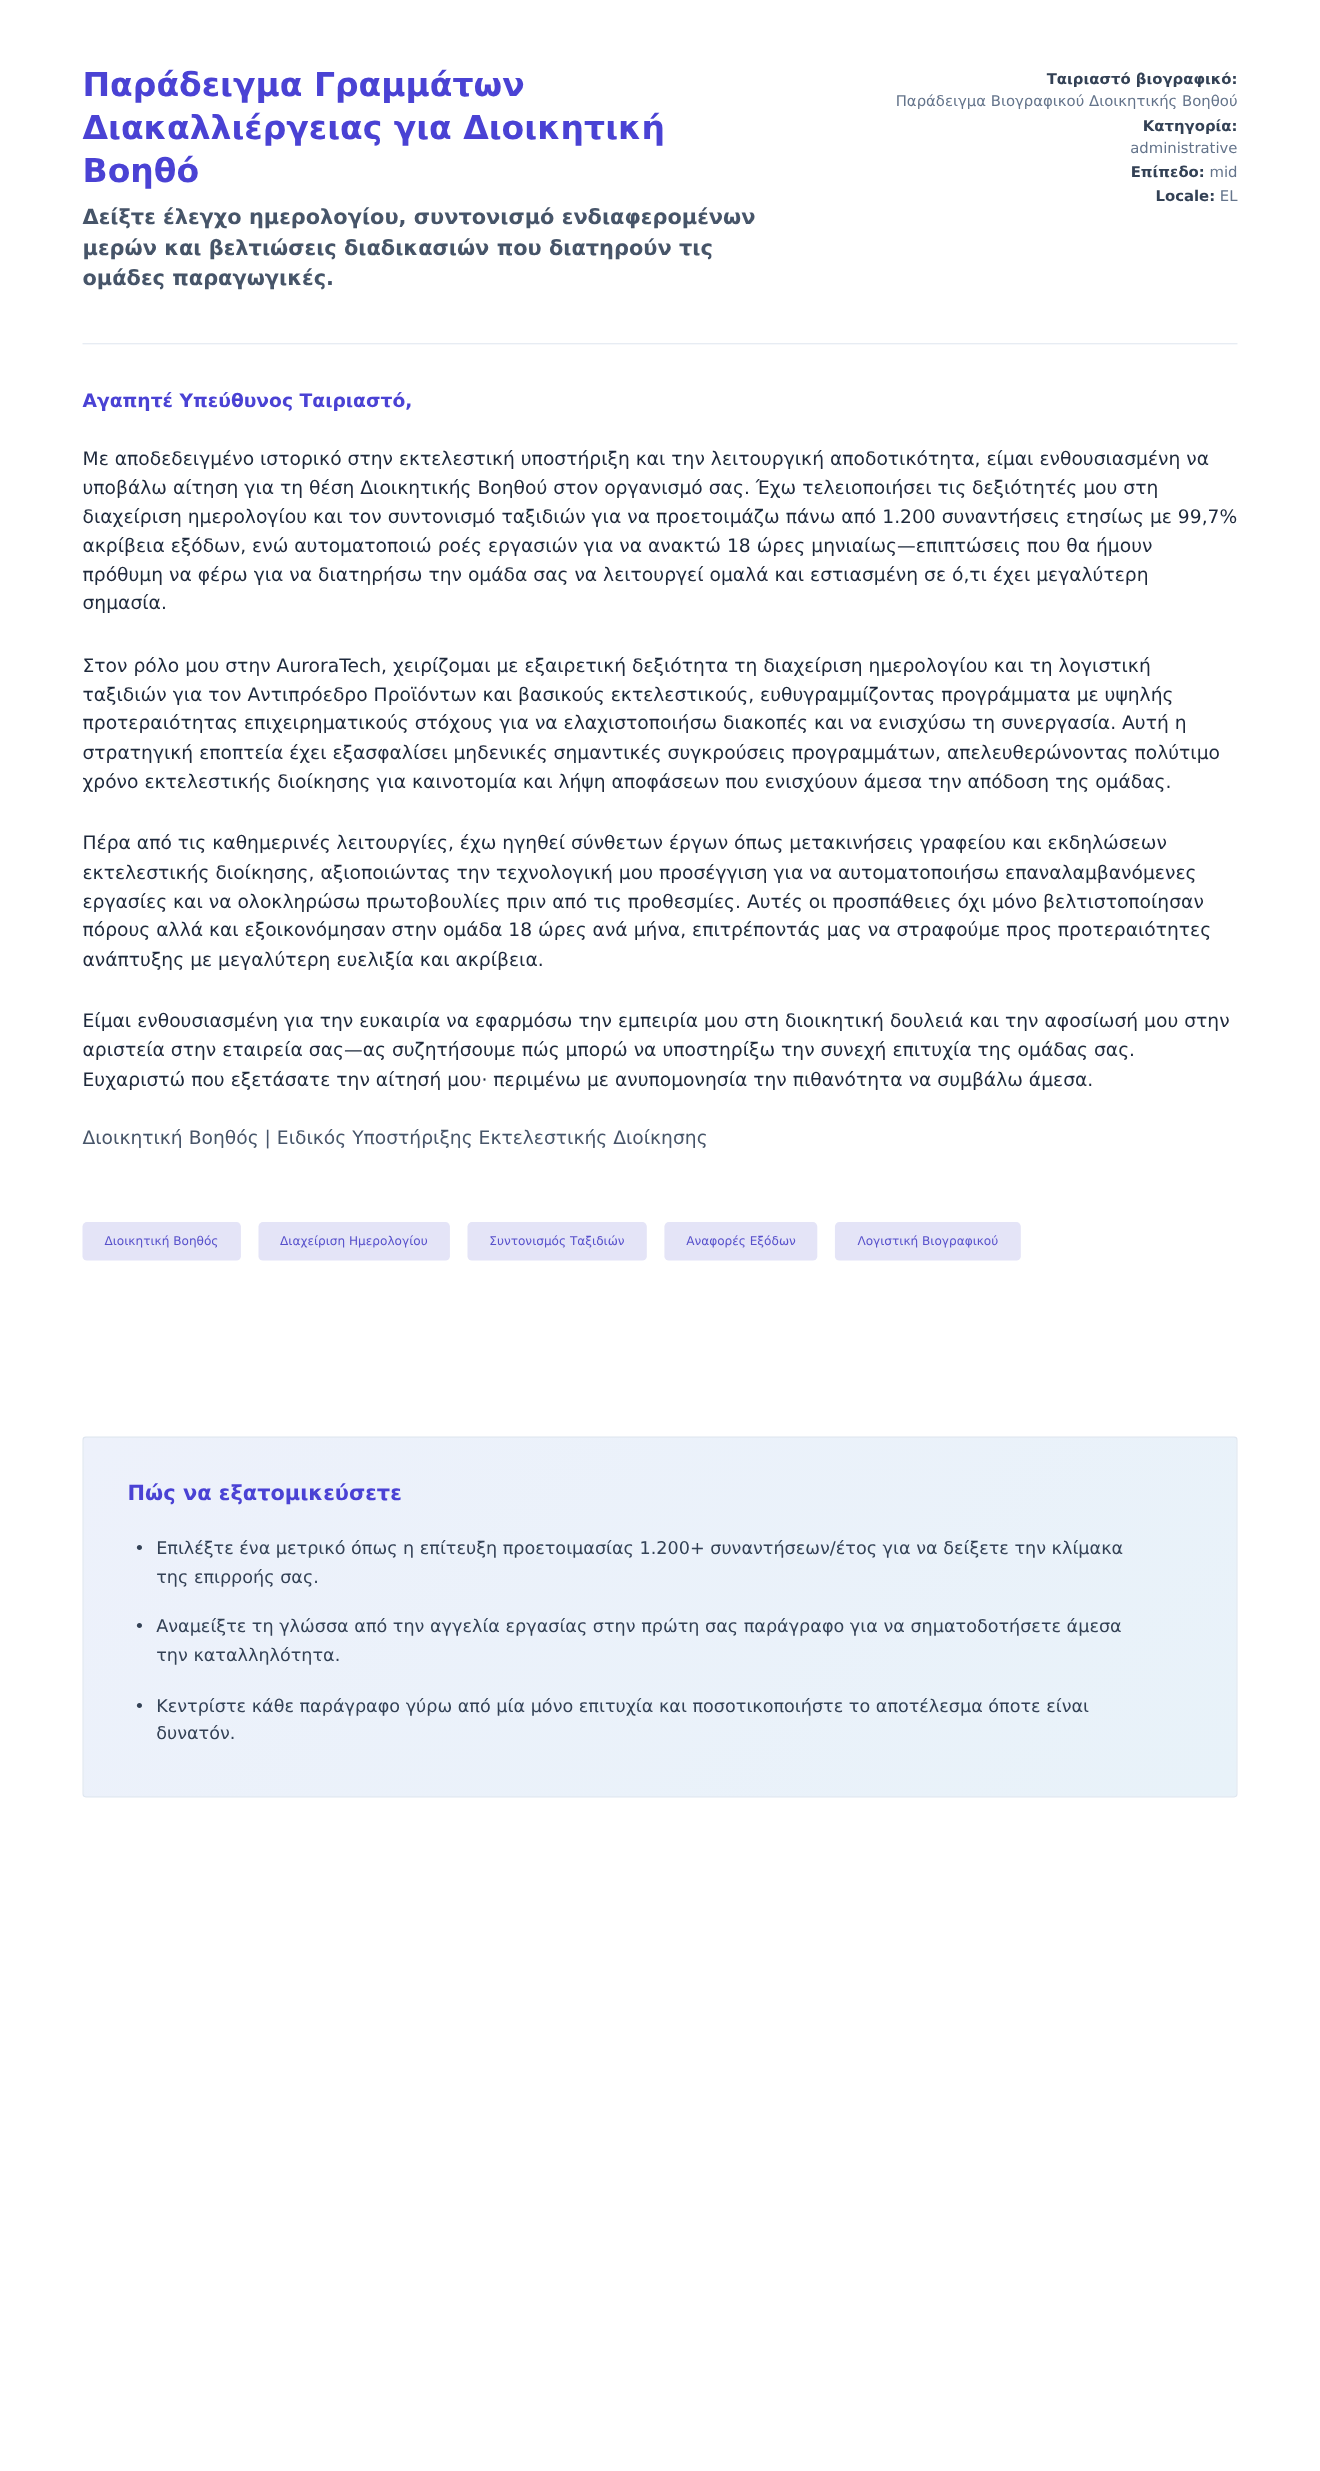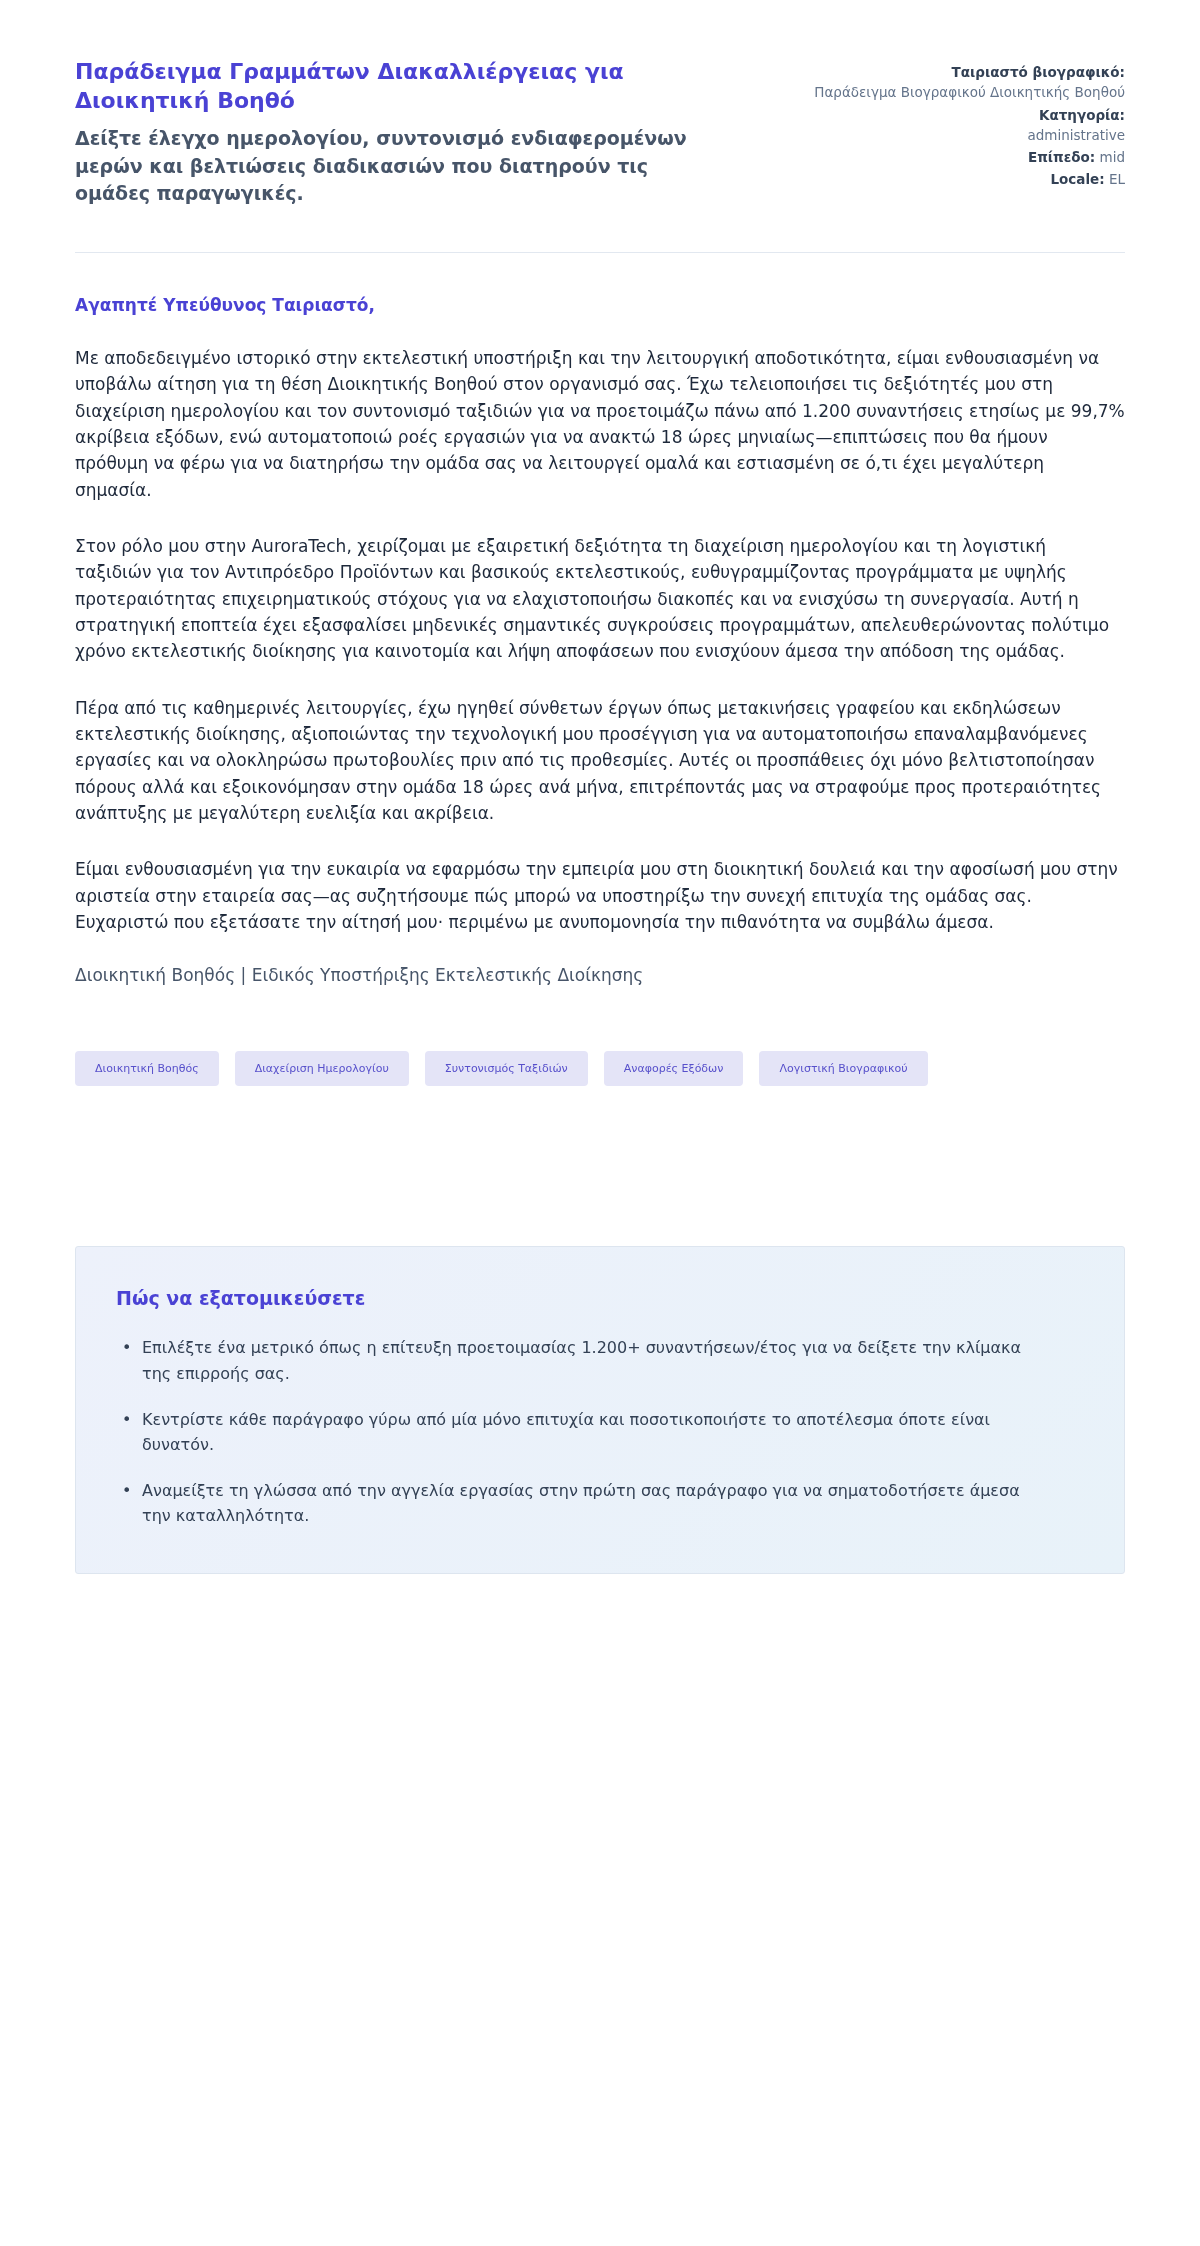--- a/index.html
+++ b/index.html
@@ -17,21 +17,21 @@
   
   .header {
     display: flex;
     justify-content: space-between;
     align-items: flex-start;
     gap: 40px;
   }
   .header-left { width: 640px; }
   .page-title {
     color: #4a42d4;
-    font-size: 22px;
+    font-size: 30px;
     font-weight: 700;
     line-height: 1.3;
     margin-bottom: 10px;
   }
   .page-subtitle {
     color: #475569;
     font-size: 19px;
     font-weight: 700;
     line-height: 1.45;
   }
@@ -176,19 +176,19 @@
       <span class="tag">Διαχείριση Ημερολογίου</span>
       <span class="tag">Συντονισμός Ταξιδιών</span>
       <span class="tag">Αναφορές Εξόδων</span>
       <span class="tag">Λογιστική Βιογραφικού</span>
     </div>
 
     <section class="tips-box">
       <h2 class="tips-title">Πώς να εξατομικεύσετε</h2>
       <ul class="tips-list">
         <li>Επιλέξτε ένα μετρικό όπως η επίτευξη προετοιμασίας 1.200+ συναντήσεων/έτος για να δείξετε την κλίμακα της επιρροής σας.</li>
+        <li>Αναμείξτε τη γλώσσα από την αγγελία εργασίας στην πρώτη σας παράγραφο για να σηματοδοτήσετε άμεσα την καταλληλότητα.</li>
         <li>Κεντρίστε κάθε παράγραφο γύρω από μία μόνο επιτυχία και ποσοτικοποιήστε το αποτέλεσμα όποτε είναι δυνατόν.</li>
-        <li>Αναμείξτε τη γλώσσα από την αγγελία εργασίας στην πρώτη σας παράγραφο για να σηματοδοτήσετε άμεσα την καταλληλότητα.</li>
       </ul>
     </section>
   </main>
 
 </div>
 
 </body></html>

